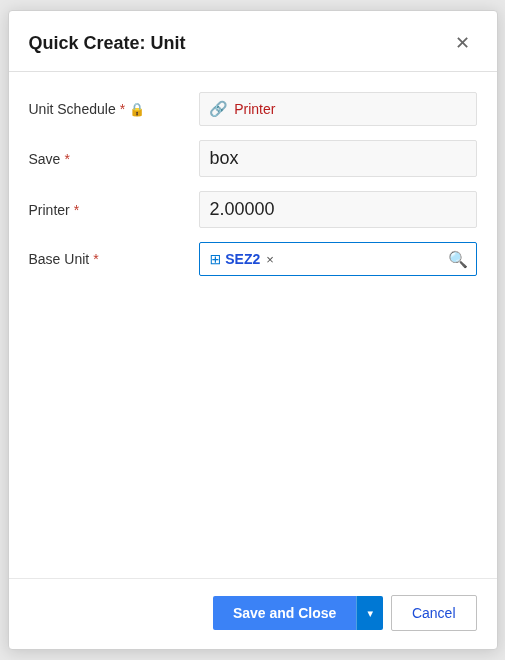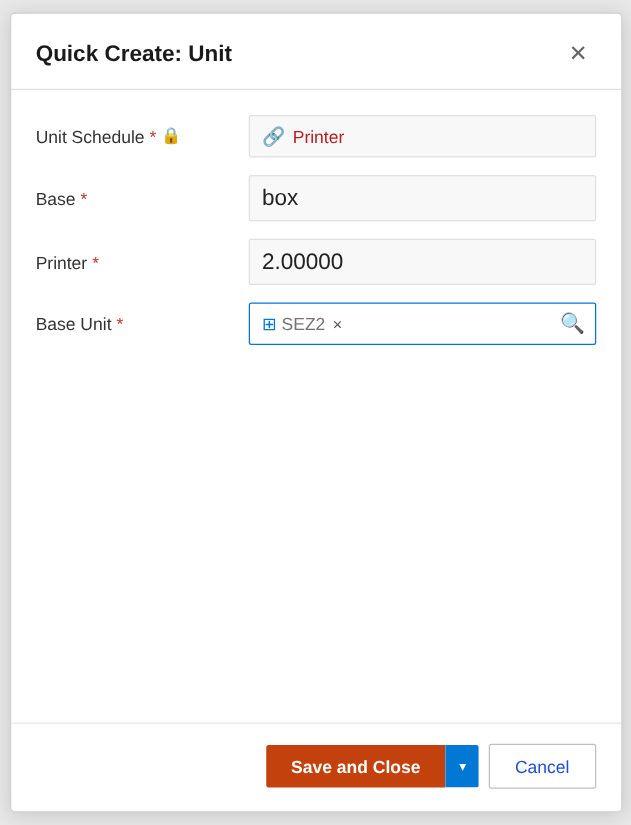--- a/index.html
+++ b/index.html
@@ -57,21 +57,21 @@
       display: flex;
       align-items: center;
       margin-bottom: 14px;
     }
     .form-label {
       width: 170px;
       min-width: 170px;
       color: #333;
       font-size: 14px;
       display: flex;
-      align-items: flex-start;
+      align-items: flex-end;
       gap: 4px;
     }
     .required-star {
       color: #c0392b;
       font-size: 14px;
     }
     .lock-icon {
       color: #888;
       font-size: 13px;
     }
@@ -130,23 +130,24 @@
       align-items: center;
       gap: 4px;
       color: #0078d4;
       font-size: 14px;
     }
     .lookup-tag-icon {
       font-size: 14px;
       color: #0078d4;
     }
     .lookup-tag-text {
-      color: #737373;
+      color: #1d4ed8;
       text-decoration: none;
       font-size: 14px;
+      font-weight: bold;
     }
     .lookup-tag-remove {
       background: none;
       border: none;
       cursor: pointer;
       color: #555;
       font-size: 13px;
       padding: 0 2px;
       line-height: 1;
     }
@@ -168,21 +169,21 @@
       justify-content: flex-end;
       padding: 16px 20px 18px 20px;
       gap: 0;
       border-top: 1px solid #e8e8e8;
     }
     .btn-save-group {
       display: flex;
       align-items: stretch;
     }
     .btn-save {
-      background: #c2410c;
+      background: #3b82f6;
       color: #fff;
       border: none;
       border-radius: 2px 0 0 2px;
       padding: 9px 20px;
       font-size: 14px;
       font-weight: 600;
       cursor: pointer;
       white-space: nowrap;
     }
     .btn-save-dropdown {
@@ -230,21 +231,21 @@
       <div class="form-field">
         <div class="field-link">
           <span class="unit-icon">🔗</span>
           <a href="#">Printer</a>
         </div>
       </div>
     </div>
 
     <div class="form-row">
       <div class="form-label">
-        <span>Base</span>
+        <span>Save</span>
         <span class="required-star">*</span>
       </div>
       <div class="form-field">
         <input type="text" class="field-input" value="box" style="">
       </div>
     </div>
 
     <div class="form-row">
       <div class="form-label">
         <span>Printer</span>

